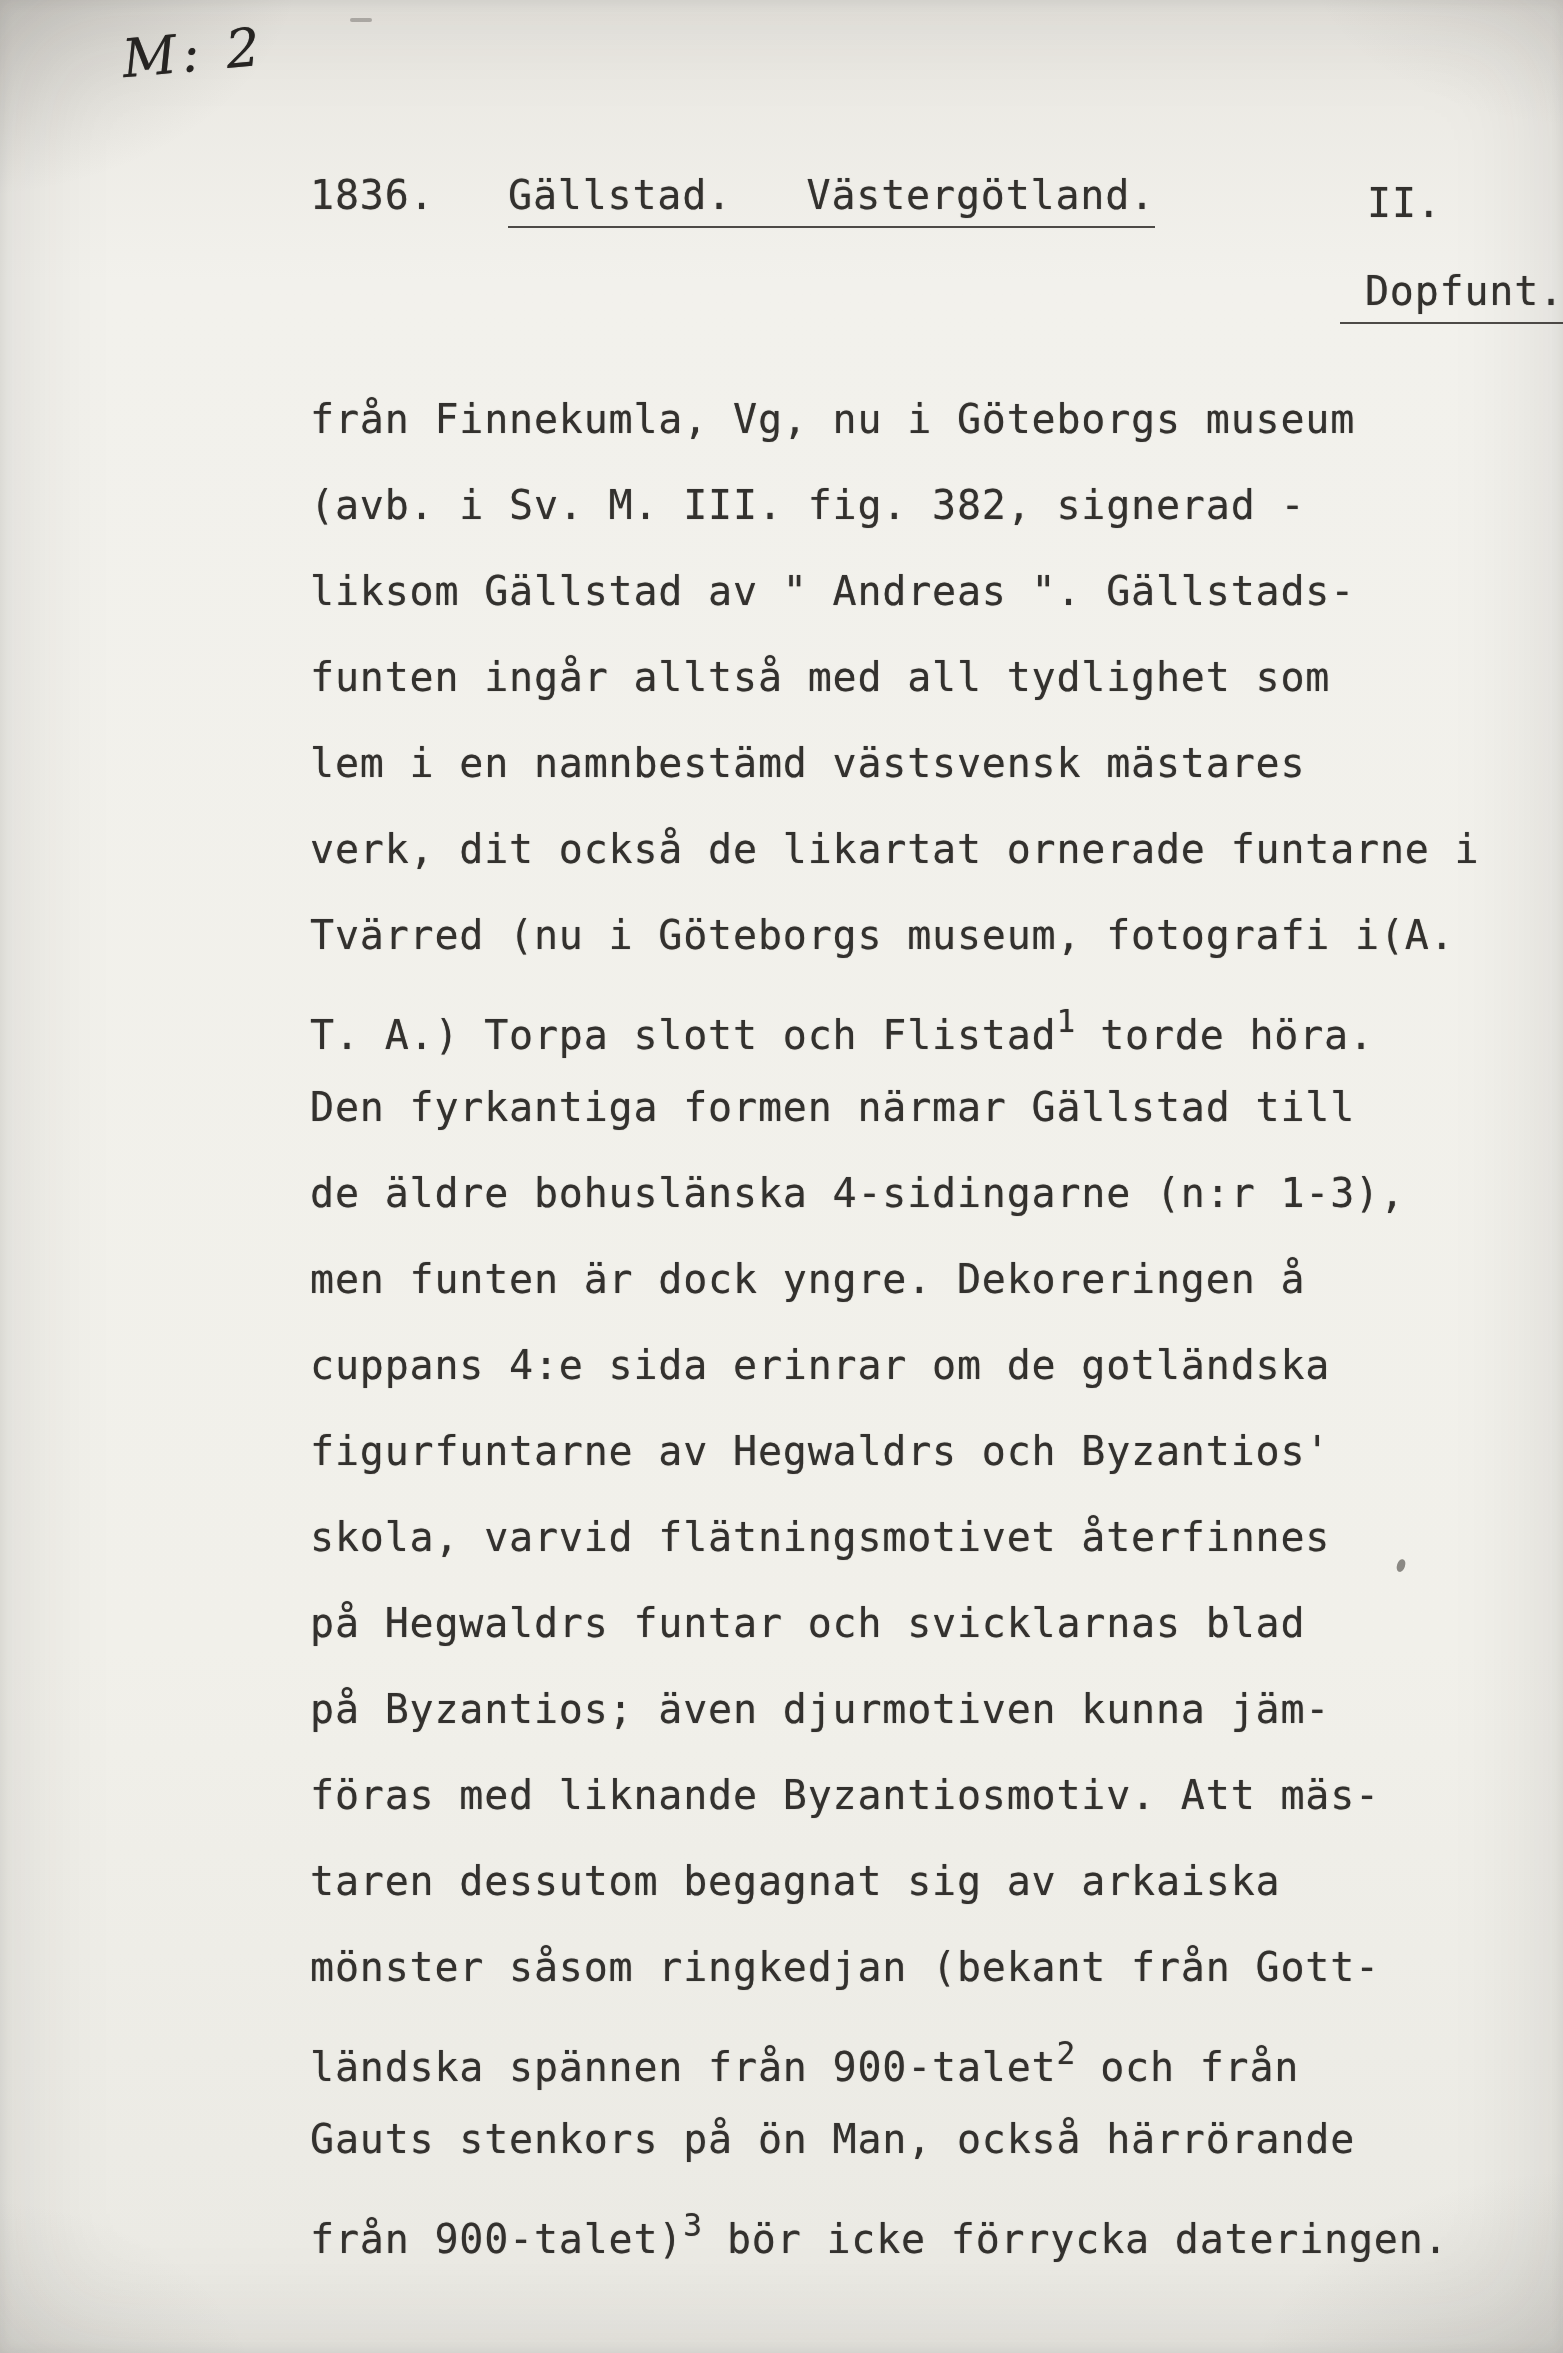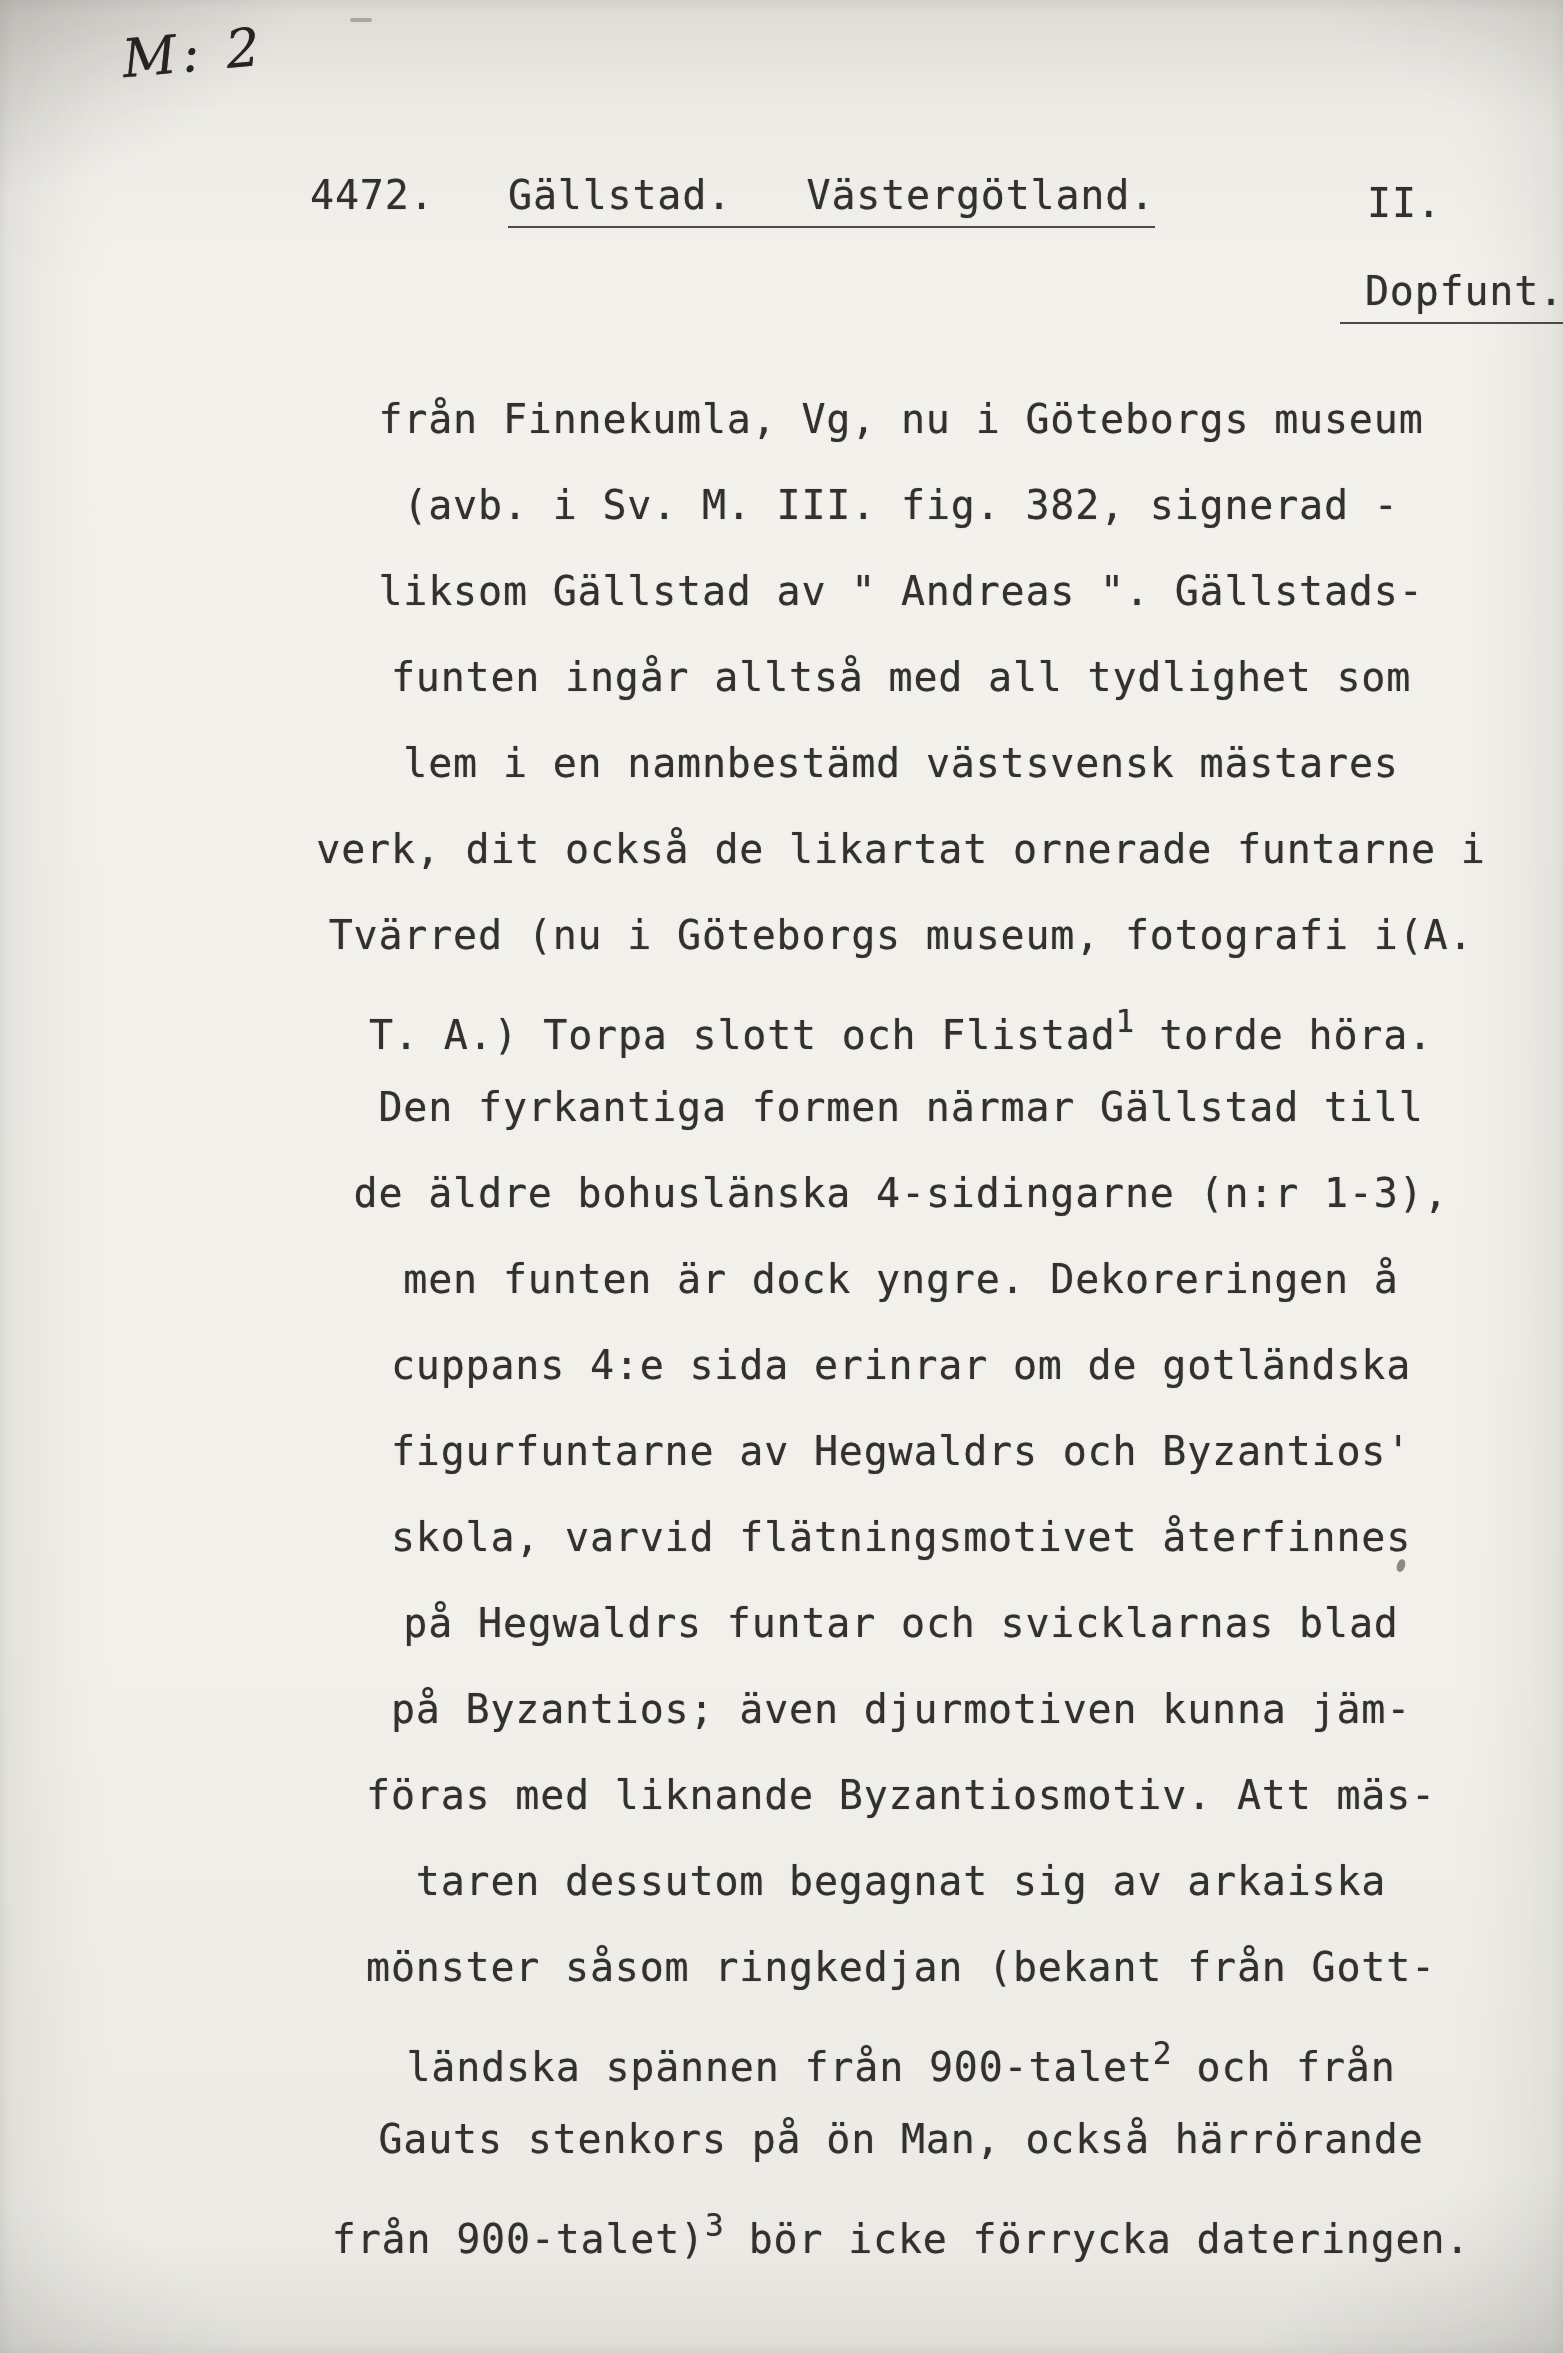--- a/index.html
+++ b/index.html
@@ -65,21 +65,20 @@
     width: 1564px;
     text-align: right;
     pointer-events: none;
   }
   .subtitle-wrap .typewritten { display: inline-block; }
   .body-text {
     position: absolute;
     left: 310px;
     top: 376px;
     width: 1182px;
-    text-align: center;
   }
   .body-text .line {
     height: 86px;
     line-height: 86px;
   }
   .sup {
     font-size: 0.78em;
     vertical-align: 0.55em;
     letter-spacing: 0;
   }
@@ -91,21 +90,21 @@
   .speck-a { left: 1397px; top: 1559px; width: 7.5px; height: 13.3px; transform: rotate(18deg); }
   .speck-b { left: 350px;  top: 18.3px;  width: 21.6px; height: 4.2px; background: rgba(70,67,62,0.35); border-radius: 2.5px; }
 </style>
 </head>
 <body>
 
 <div class="page">
 
   <div class="handwritten">M: 2</div>
 
-  <span class="typewritten doc-number">4472.</span>
+  <span class="typewritten doc-number">1836.</span>
 
   <span class="typewritten doc-title underlined">Gällstad.   Västergötland.</span>
 
   <span class="typewritten page-ref">II.</span>
 
   <div class="subtitle-wrap">
     <span class="typewritten underlined"> Dopfunt.</span>
   </div>
 
   <div class="body-text typewritten"><div class="line">från Finnekumla, Vg, nu i Göteborgs museum</div><div class="line">(avb. i Sv. M. III. fig. 382, signerad -</div><div class="line">liksom Gällstad av " Andreas ". Gällstads-</div><div class="line">funten ingår alltså med all tydlighet som</div><div class="line">lem i en namnbestämd västsvensk mästares</div><div class="line">verk, dit också de likartat ornerade funtarne i</div><div class="line">Tvärred (nu i Göteborgs museum, fotografi i(A.</div><div class="line">T. A.) Torpa slott och Flistad<span class="sup">1</span> torde höra.</div><div class="line">Den fyrkantiga formen närmar Gällstad till</div><div class="line">de äldre bohuslänska 4-sidingarne (n:r 1-3),</div><div class="line">men funten är dock yngre. Dekoreringen å</div><div class="line">cuppans 4:e sida erinrar om de gotländska</div><div class="line">figurfuntarne av Hegwaldrs och Byzantios'</div><div class="line">skola, varvid flätningsmotivet återfinnes</div><div class="line">på Hegwaldrs funtar och svicklarnas blad</div><div class="line">på Byzantios; även djurmotiven kunna jäm-</div><div class="line">föras med liknande Byzantiosmotiv. Att mäs-</div><div class="line">taren dessutom begagnat sig av arkaiska</div><div class="line">mönster såsom ringkedjan (bekant från Gott-</div><div class="line">ländska spännen från 900-talet<span class="sup">2</span> och från</div><div class="line">Gauts stenkors på ön Man, också härrörande</div><div class="line">från 900-talet)<span class="sup">3</span> bör icke förrycka dateringen.</div></div>

